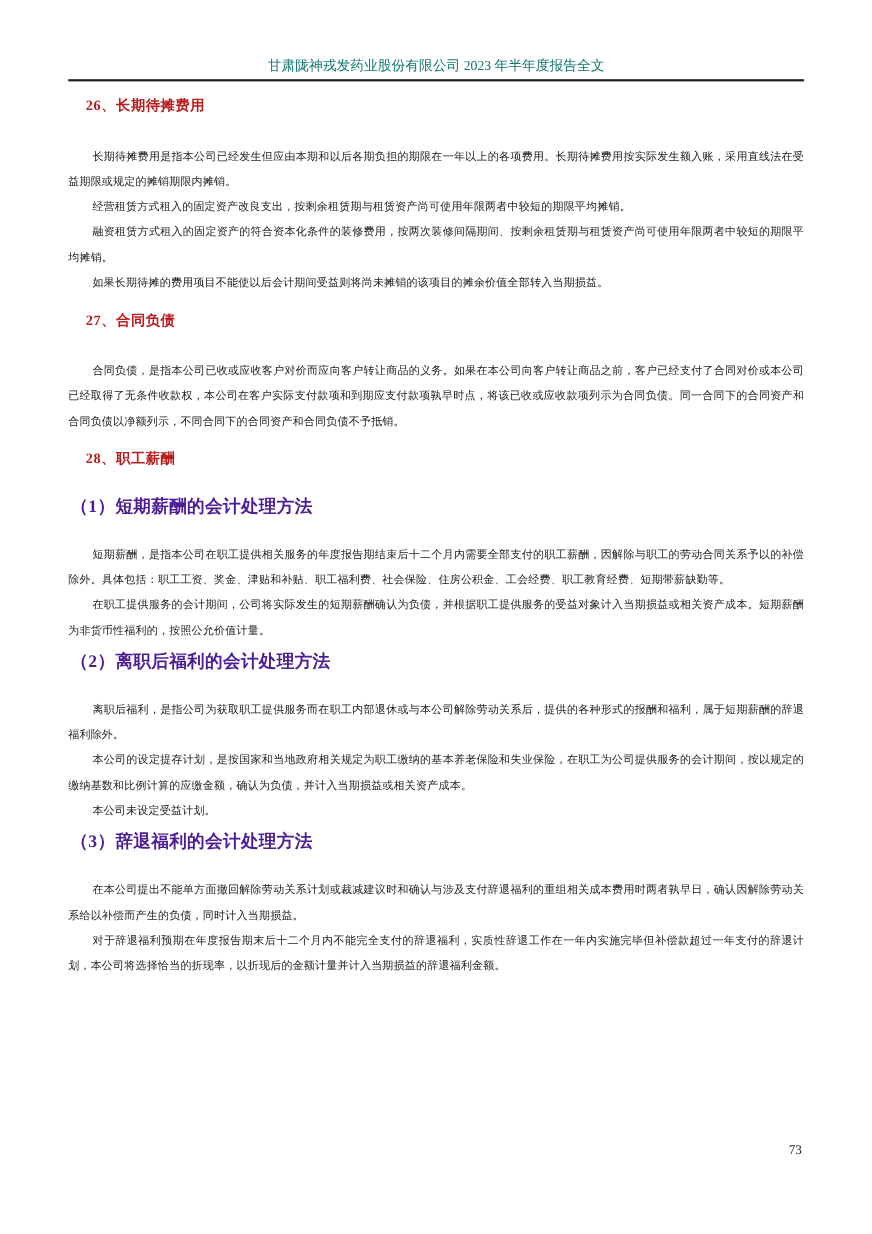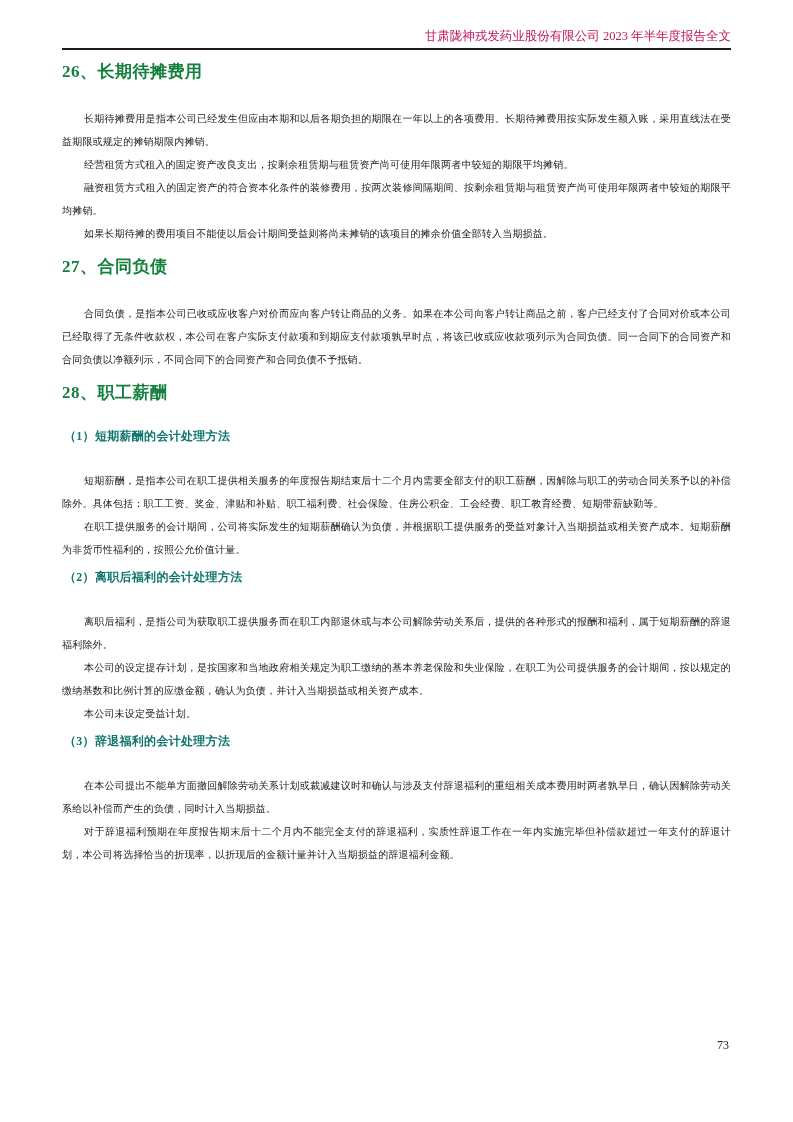--- a/index.html
+++ b/index.html
@@ -9,43 +9,43 @@
     height: 1122px;
     margin: 0 auto;
     background: #ffffff;
     font-family: "Liberation Serif", "DejaVu Serif", serif;
     color: #171717;
     overflow: hidden;
     box-sizing: border-box;
   }
   .page-header {
     margin: 0 62px;
-    padding-top: 28px;
+    padding-top: 52px;
     padding-bottom: 4px;
     border-bottom: 2px solid #1c1c1c;
-    text-align: right;
+    text-align: center;
     font-size: 12.5px;
     line-height: 16px;
-    color: #be185d;
+    color: #0f766e;
   }
   .doc-body {
     margin: 0 62px;
   }
   h2.section-heading {
-    font-size: 17px;
+    font-size: 13px;
     font-weight: 700;
-    color: #15803d;
-    margin: 12px 0 26px 0;
+    color: #b91c1c;
+    margin: 12px 0 26px 16px;
     line-height: 19px;
     letter-spacing: 0.5px;
   }
   h3.subsection-heading {
-    font-size: 12px;
+    font-size: 16px;
     font-weight: 700;
-    color: #0f766e;
+    color: #4c1d95;
     margin: 8px 0 24px 2px;
     line-height: 17px;
     letter-spacing: 0.3px;
     font-family: Liberation Serif, serif;
   }
   p.body-para {
     margin: 0;
     font-size: 10px;
     line-height: 23px;
     text-align: justify;

